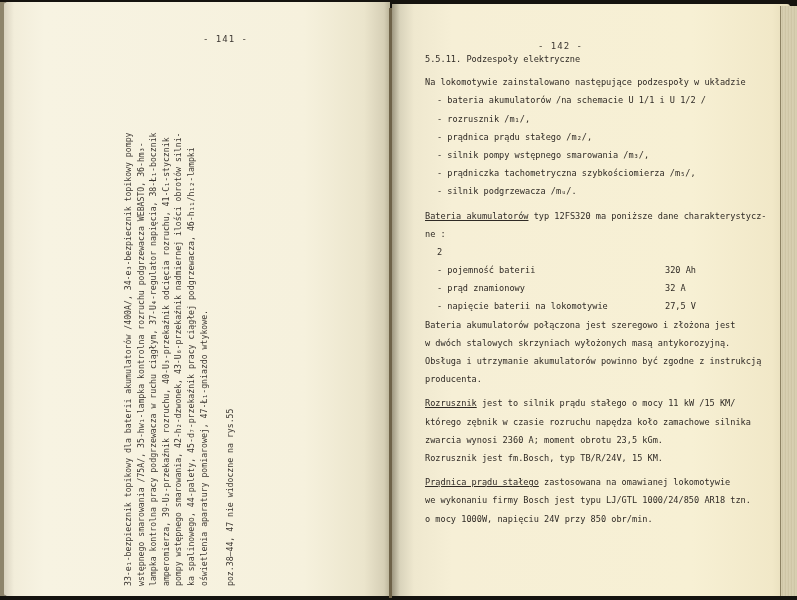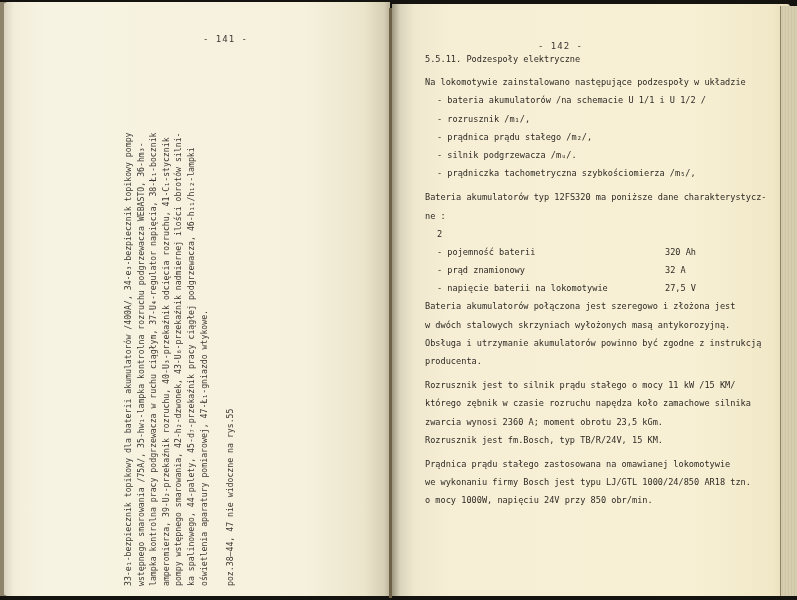--- a/index.html
+++ b/index.html
@@ -44,21 +44,21 @@
   .pn-right { left: 538px; top: 25px; margin-top: 16px; }
 
   
   .rtext {
     position: absolute; left: 425px; top: 50px; width: 350px;
     font-size: 8.6px; line-height: 18.2px; color: #2f2a25;
     white-space: nowrap;
   }
   .rline { height: 18.2px; }
   .indent { padding-left: 12px; }
-  .u { }
+  .u { text-decoration: underline; }
   .gap { height: 6px; }
   .spec-row { display: flex; height: 18.2px; padding-left: 12px; }
   .spec-label { width: 228px; }
   .spec-val { width: 80px; text-align: left; }
   .heading { margin-bottom: 5px; }
 
   
   .rot {
     position: absolute; left: 122px; top: 586px;
     transform-origin: 0 0; transform: rotate(-90deg);
@@ -91,22 +91,23 @@
     <div>oświetlenia aparatury pomiarowej, 47-Ł₁-gniazdo wtykowe.</div>
     <div class="ref">poz.38—44, 47 nie widoczne na rys.55</div>
   </div>
 
   <div class="rtext">
     <div class="rline heading">5.5.11. Podzespoły elektryczne</div>
     <div class="rline">Na lokomotywie zainstalowano następujące podzespoły w układzie</div>
     <div class="rline indent">- bateria akumulatorów /na schemacie U 1/1 i U 1/2 /</div>
     <div class="rline indent">- rozrusznik /m₁/,</div>
     <div class="rline indent">- prądnica prądu stałego /m₂/,</div>
+    <div class="rline indent">- silnik pompy wstępnego smarowania /m₃/,</div>
+    <div class="rline indent">- prądniczka tachometryczna szybkościomierza /m₅/,</div>
     <div class="rline indent">- silnik podgrzewacza /mᵤ/.</div>
-    <div class="rline indent">- prądniczka tachometryczna szybkościomierza /m₅/,</div>
     <div class="gap"></div>
     <div class="rline"><span class="u">Bateria akumulatorów</span><span> typ 12FS320 ma poniższe dane charakterystycz-</span></div>
     <div class="rline">ne :</div>
     <div class="spec-row">
         <span class="spec-val">2</span>
       </div>
     <div class="spec-row">
         <span class="spec-label">- pojemność baterii</span>
         <span class="spec-val">320 Ah</span>
       </div>

